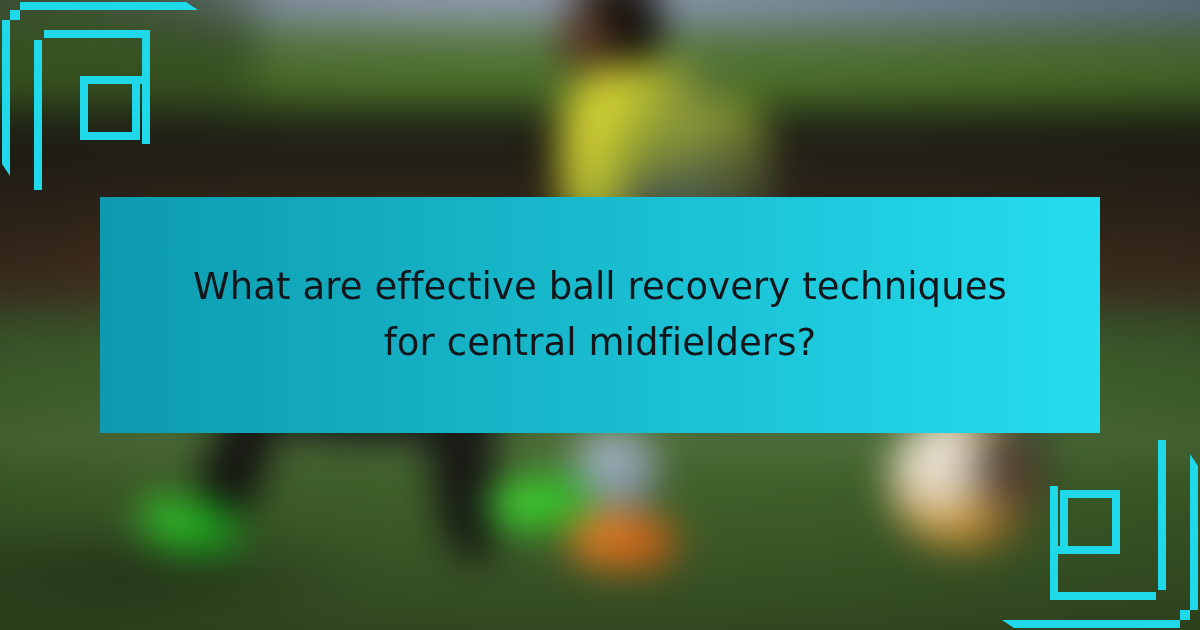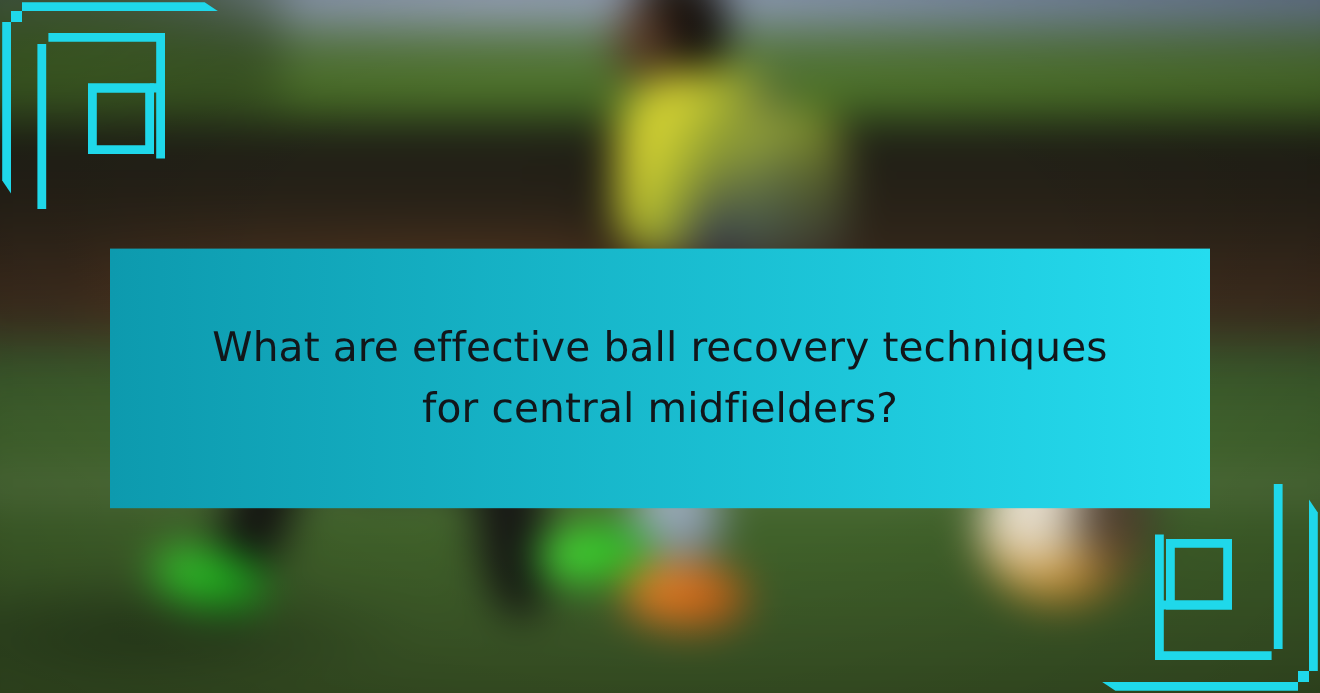--- a/index.html
+++ b/index.html
@@ -228,21 +228,21 @@
       <div class="layer boot-a"></div>
       <div class="layer boot-b"></div>
       <div class="layer boot-c"></div>
 
       <div class="layer ball"></div>
       <div class="layer ball-dark"></div>
     </div>
     <div class="vignette"></div>
   </div>
 
-  <div id="banner" style="background: linear-gradient(90deg, rgb(13, 154, 174) 0%, rgb(37, 220, 239) 100%); margin-top: 29px;">
+  <div id="banner" style="background: linear-gradient(90deg, rgb(13, 154, 174) 0%, rgb(37, 220, 239) 100%);">
     <h1 id="banner-title" style="color: rgb(18, 22, 26);">What are effective ball recovery techniques
 for central midfielders?</h1>
   </div>
 
   <div class="corner" id="corner-tl">
     <svg width="210" height="200" viewBox="0 0 210 200" fill="none">
 
       <path d="M20 10 H198 L186 2 H20 Z" fill="#1fd8ea"></path>
 
       <path d="M10 20 V176 L2 164 V20 Z" fill="#1fd8ea"></path>

